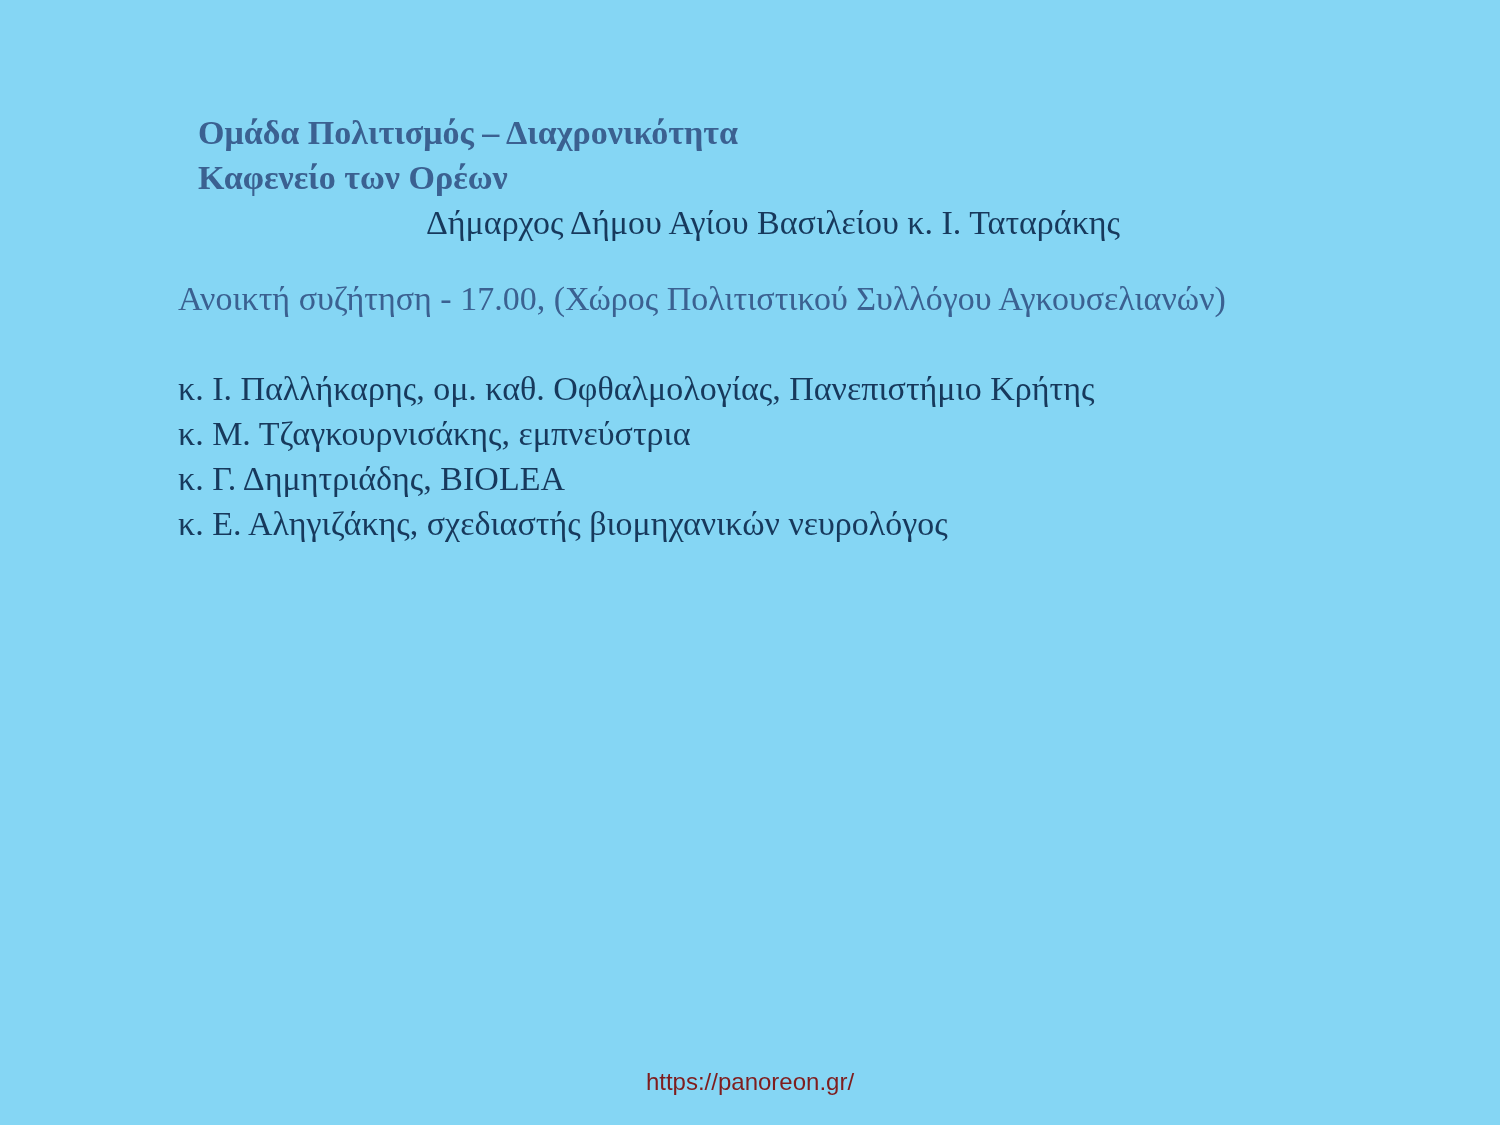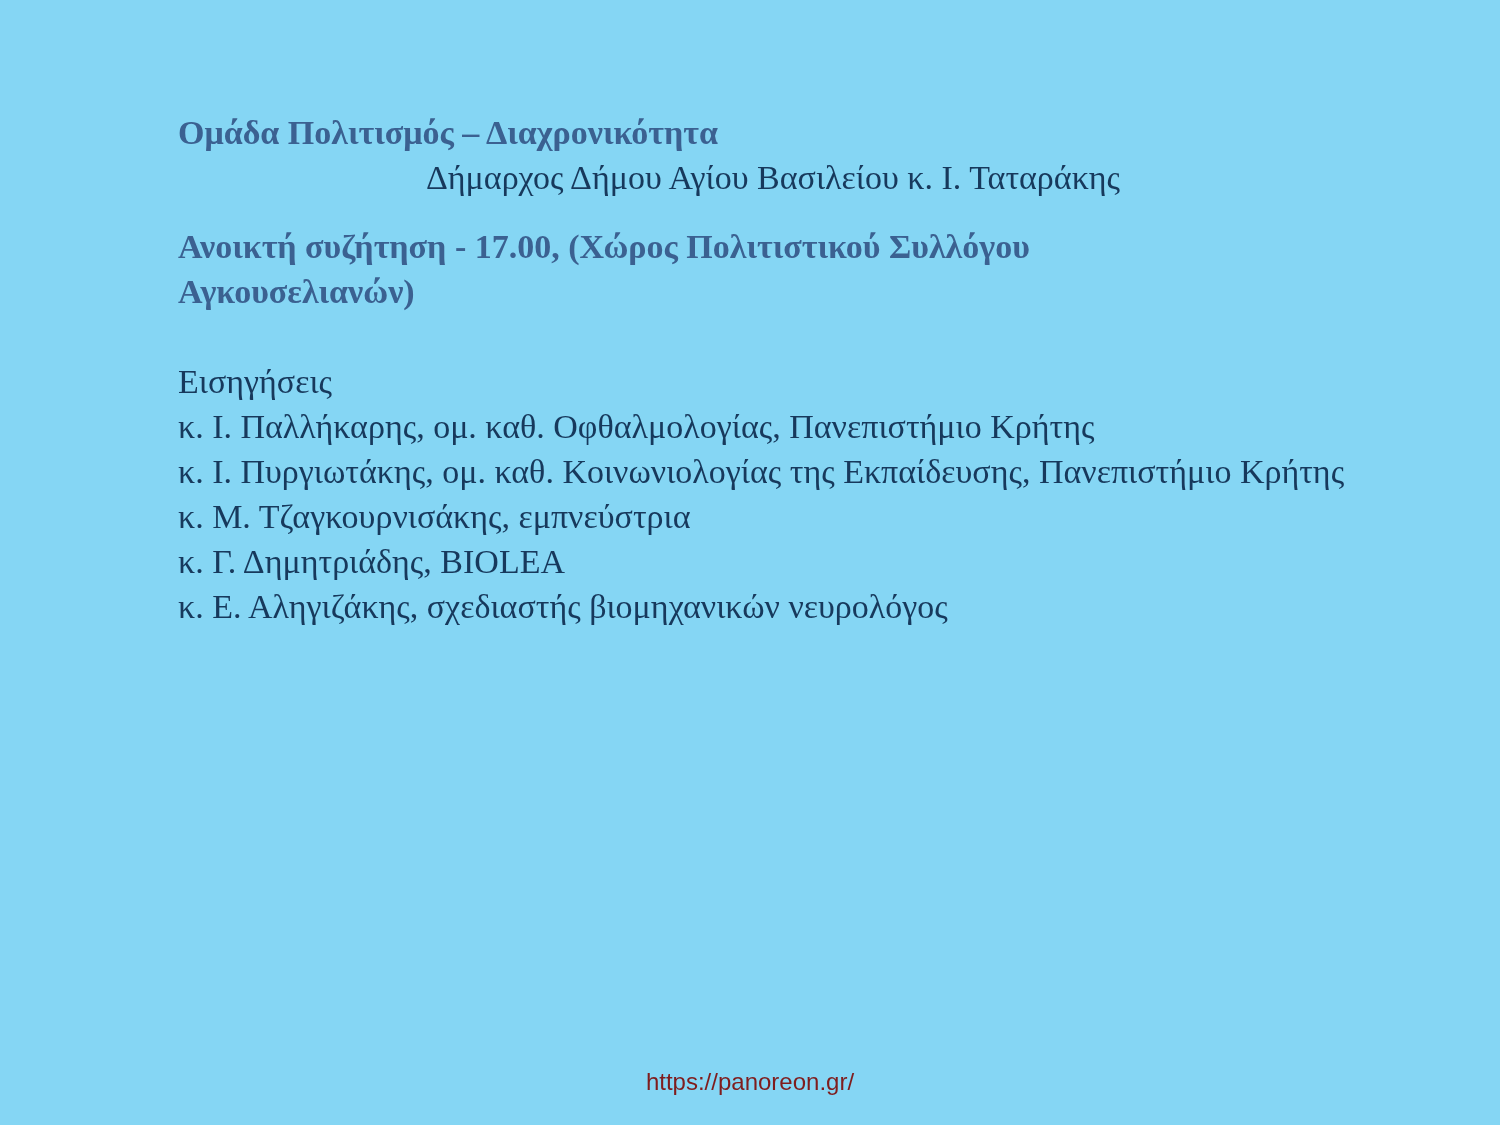--- a/index.html
+++ b/index.html
@@ -19,31 +19,32 @@
     left: 178px;
     top: 110px;
     width: 1190px;
     font-size: 34px;
     line-height: 45px;
     color: #17395c;
   }
   .heading-line {
     font-weight: bold;
     color: #3b6191;
+    margin-left: 20px;
   }
   .subtitle-line {
     font-weight: normal;
     color: #17395c;
     text-align: center;
   }
   .session-heading {
-    font-weight: bold;
+    font-weight: normal;
     color: #3b6191;
     max-width: 1060px;
-    margin-top: 24px;  
+    margin-top: 31px;  
   }
   .speaker-block {
     margin-top: 45px;  
     color: #17395c;
   }
   .speaker-line {
     color: #17395c;
   }
   .footer-caption {
     position: absolute;
@@ -56,29 +57,28 @@
     color: #7f1d1d;
   }
 </style>
 </head>
 <body>
 
 <div class="text-column">
 
   <div class="heading-line">Ομάδα Πολιτισμός – Διαχρονικότητα</div>
 
+  <div class="heading-line">Καφενείο των Ορέων</div>
 
   <div class="subtitle-line">Δήμαρχος Δήμου Αγίου Βασιλείου κ. Ι. Ταταράκης</div>
 
   <div class="session-heading">Ανοικτή συζήτηση - 17.00, (Χώρος Πολιτιστικού Συλλόγου Αγκουσελιανών)</div>
 
   <div class="speaker-block">
-    <div class="speaker-line">Εισηγήσεις</div>
     <div class="speaker-line">κ. Ι. Παλλήκαρης, ομ. καθ. Οφθαλμολογίας, Πανεπιστήμιο Κρήτης</div>
-    <div class="speaker-line">κ. Ι. Πυργιωτάκης, ομ. καθ. Κοινωνιολογίας της Εκπαίδευσης, Πανεπιστήμιο Κρήτης</div>
     <div class="speaker-line">κ. Μ. Τζαγκουρνισάκης, εμπνεύστρια</div>
     <div class="speaker-line">κ. Γ. Δημητριάδης, BIOLEA</div>
     <div class="speaker-line">κ. Ε. Αληγιζάκης, σχεδιαστής βιομηχανικών νευρολόγος</div>
   </div>
 
 </div>
 
 <div class="footer-caption">https://panoreon.gr/</div>
 
 </body></html>

